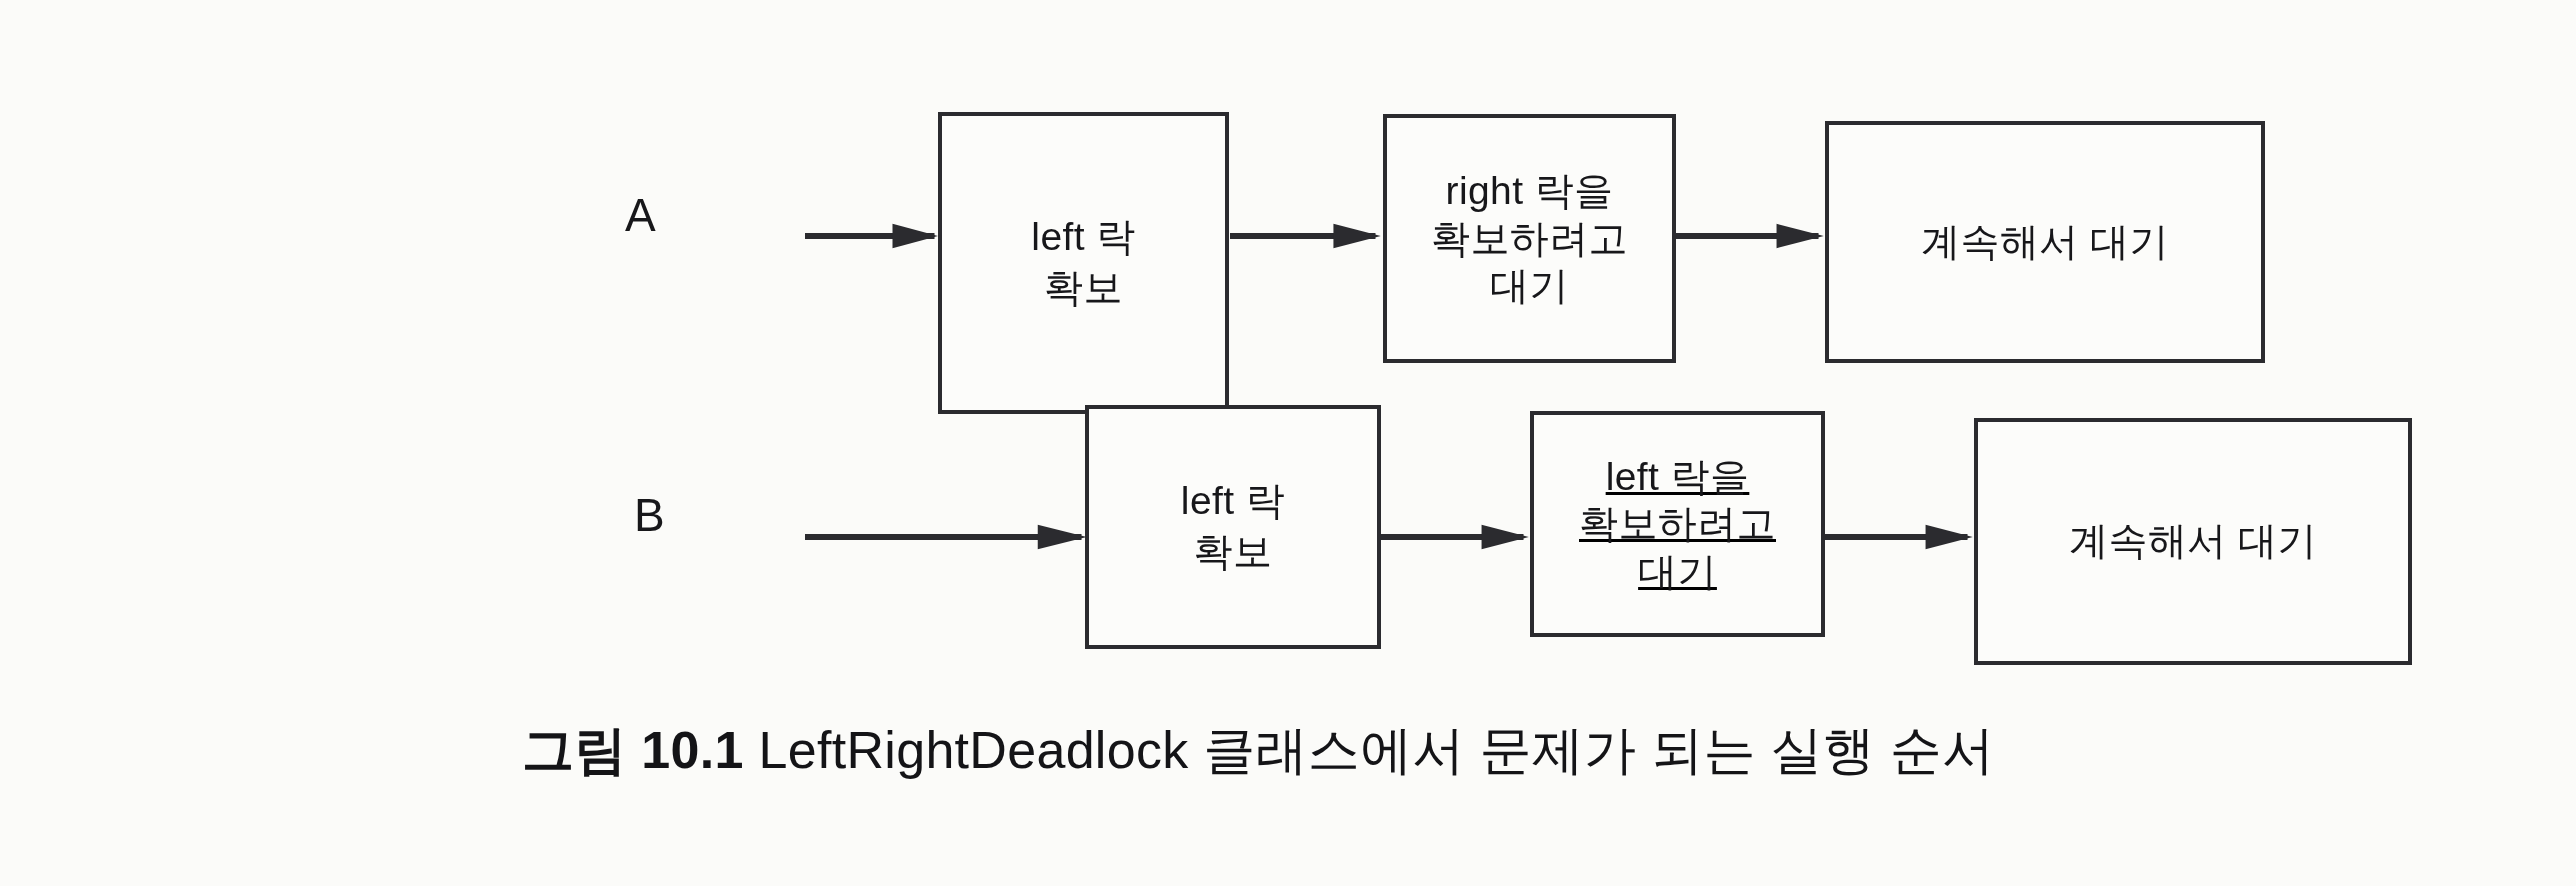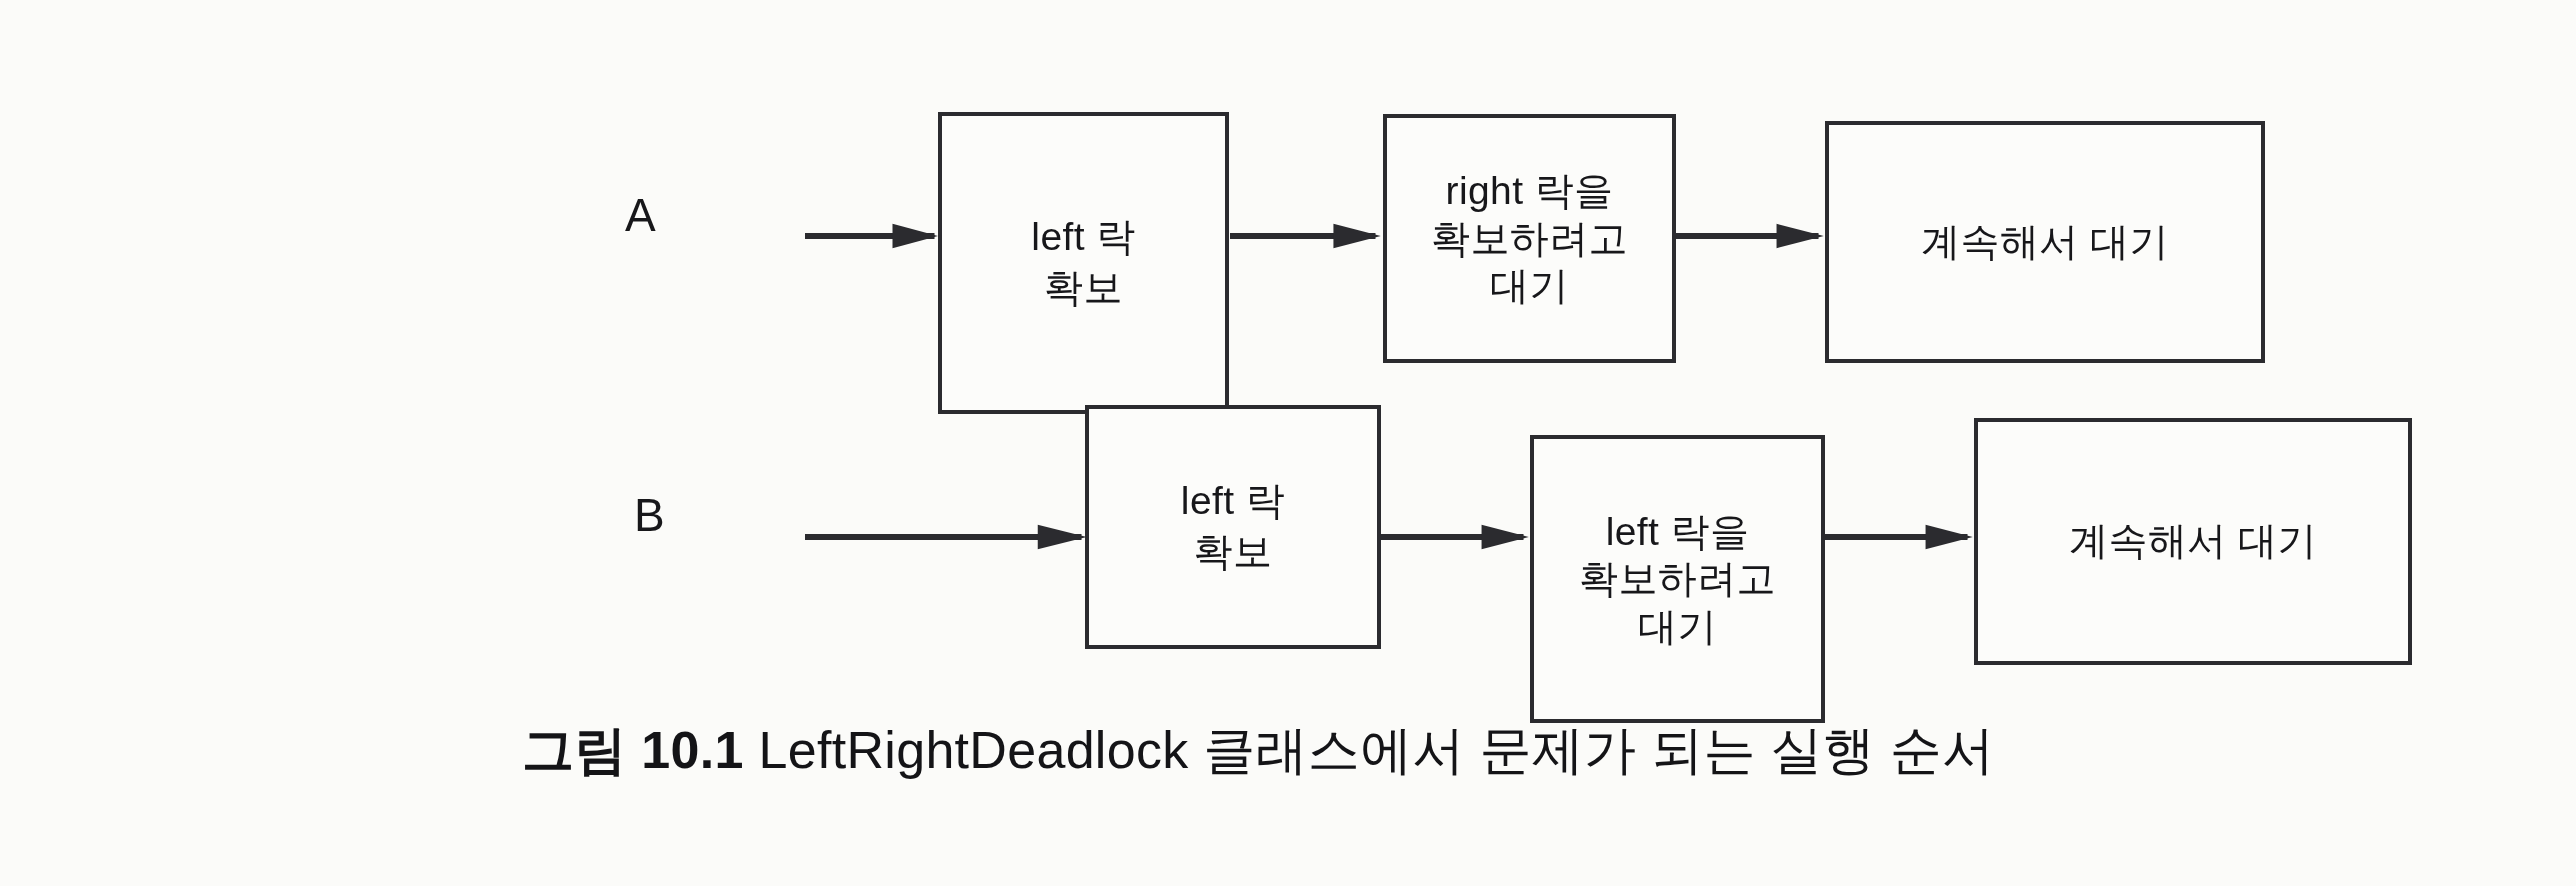--- a/index.html
+++ b/index.html
@@ -127,21 +127,21 @@
 확보</span>
   </div>
 
   <div class="arrow" style="left:1381px; top:522px; width:153px;">
     <svg width="153" height="30" viewBox="0 0 175 34">
       <line x1="0" y1="17" x2="163" y2="17" stroke="#2b2b2f" stroke-width="7"></line>
       <polygon points="115,3 169,17 115,31" fill="#2b2b2f"></polygon>
     </svg>
   </div>
 
-  <div class="node" style="left:1530px; top:435px; width:295px; height:288px;">
+  <div class="node" style="left:1530px; top:411px; width:295px; height:226px;text-decoration:underline;">
     <span class="node-text tight">left 락을
 확보하려고
 대기</span>
   </div>
 
   <div class="arrow" style="left:1825px; top:522px; width:153px;">
     <svg width="153" height="30" viewBox="0 0 175 34">
       <line x1="0" y1="17" x2="163" y2="17" stroke="#2b2b2f" stroke-width="7"></line>
       <polygon points="115,3 169,17 115,31" fill="#2b2b2f"></polygon>
     </svg>

